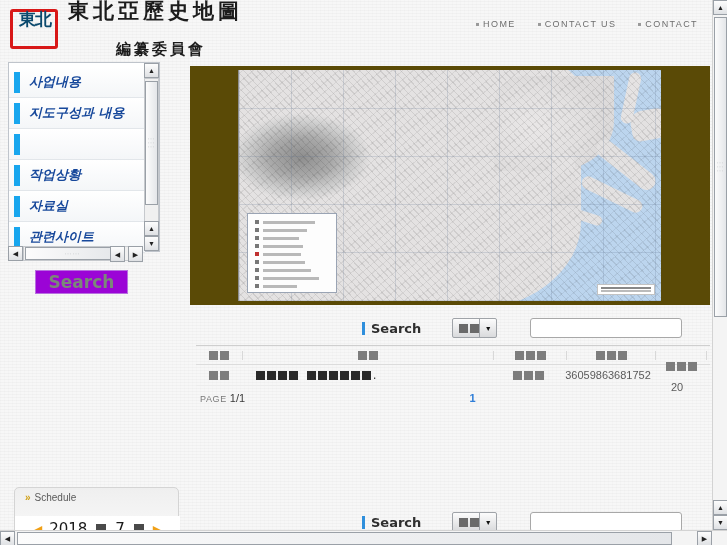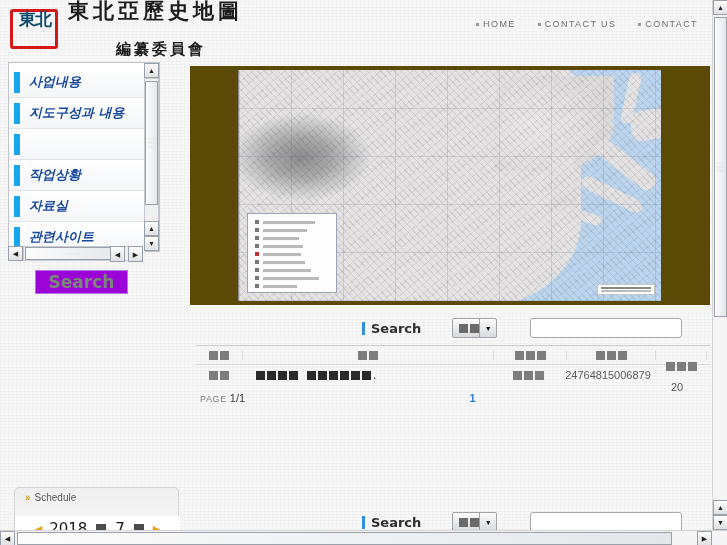--- a/index.html
+++ b/index.html
@@ -733,21 +733,21 @@
         <span class="tofu-dk"></span>
         <span class="tofu-dk"></span>
         <span class="tofu-dk"></span>
         <span style="color:#2a2a2a;font-size:12px">.</span>
       </div>
       <div class="cell c-writer">
         <span class="tofu-sm"></span>
         <span class="tofu-sm"></span>
         <span class="tofu-sm"></span>
       </div>
-      <div class="cell c-date mono-val">24764815006879</div>
+      <div class="cell c-date mono-val">36059863681752</div>
       <div class="cell c-hit mono-val">20</div>
     </div>
   </div>
 
   <div id="pager">
     <div id="page-count">
       <span>PAGE</span>
       <span class="pc-num">1/1</span>
     </div>
     <div id="page-links">1</div>

